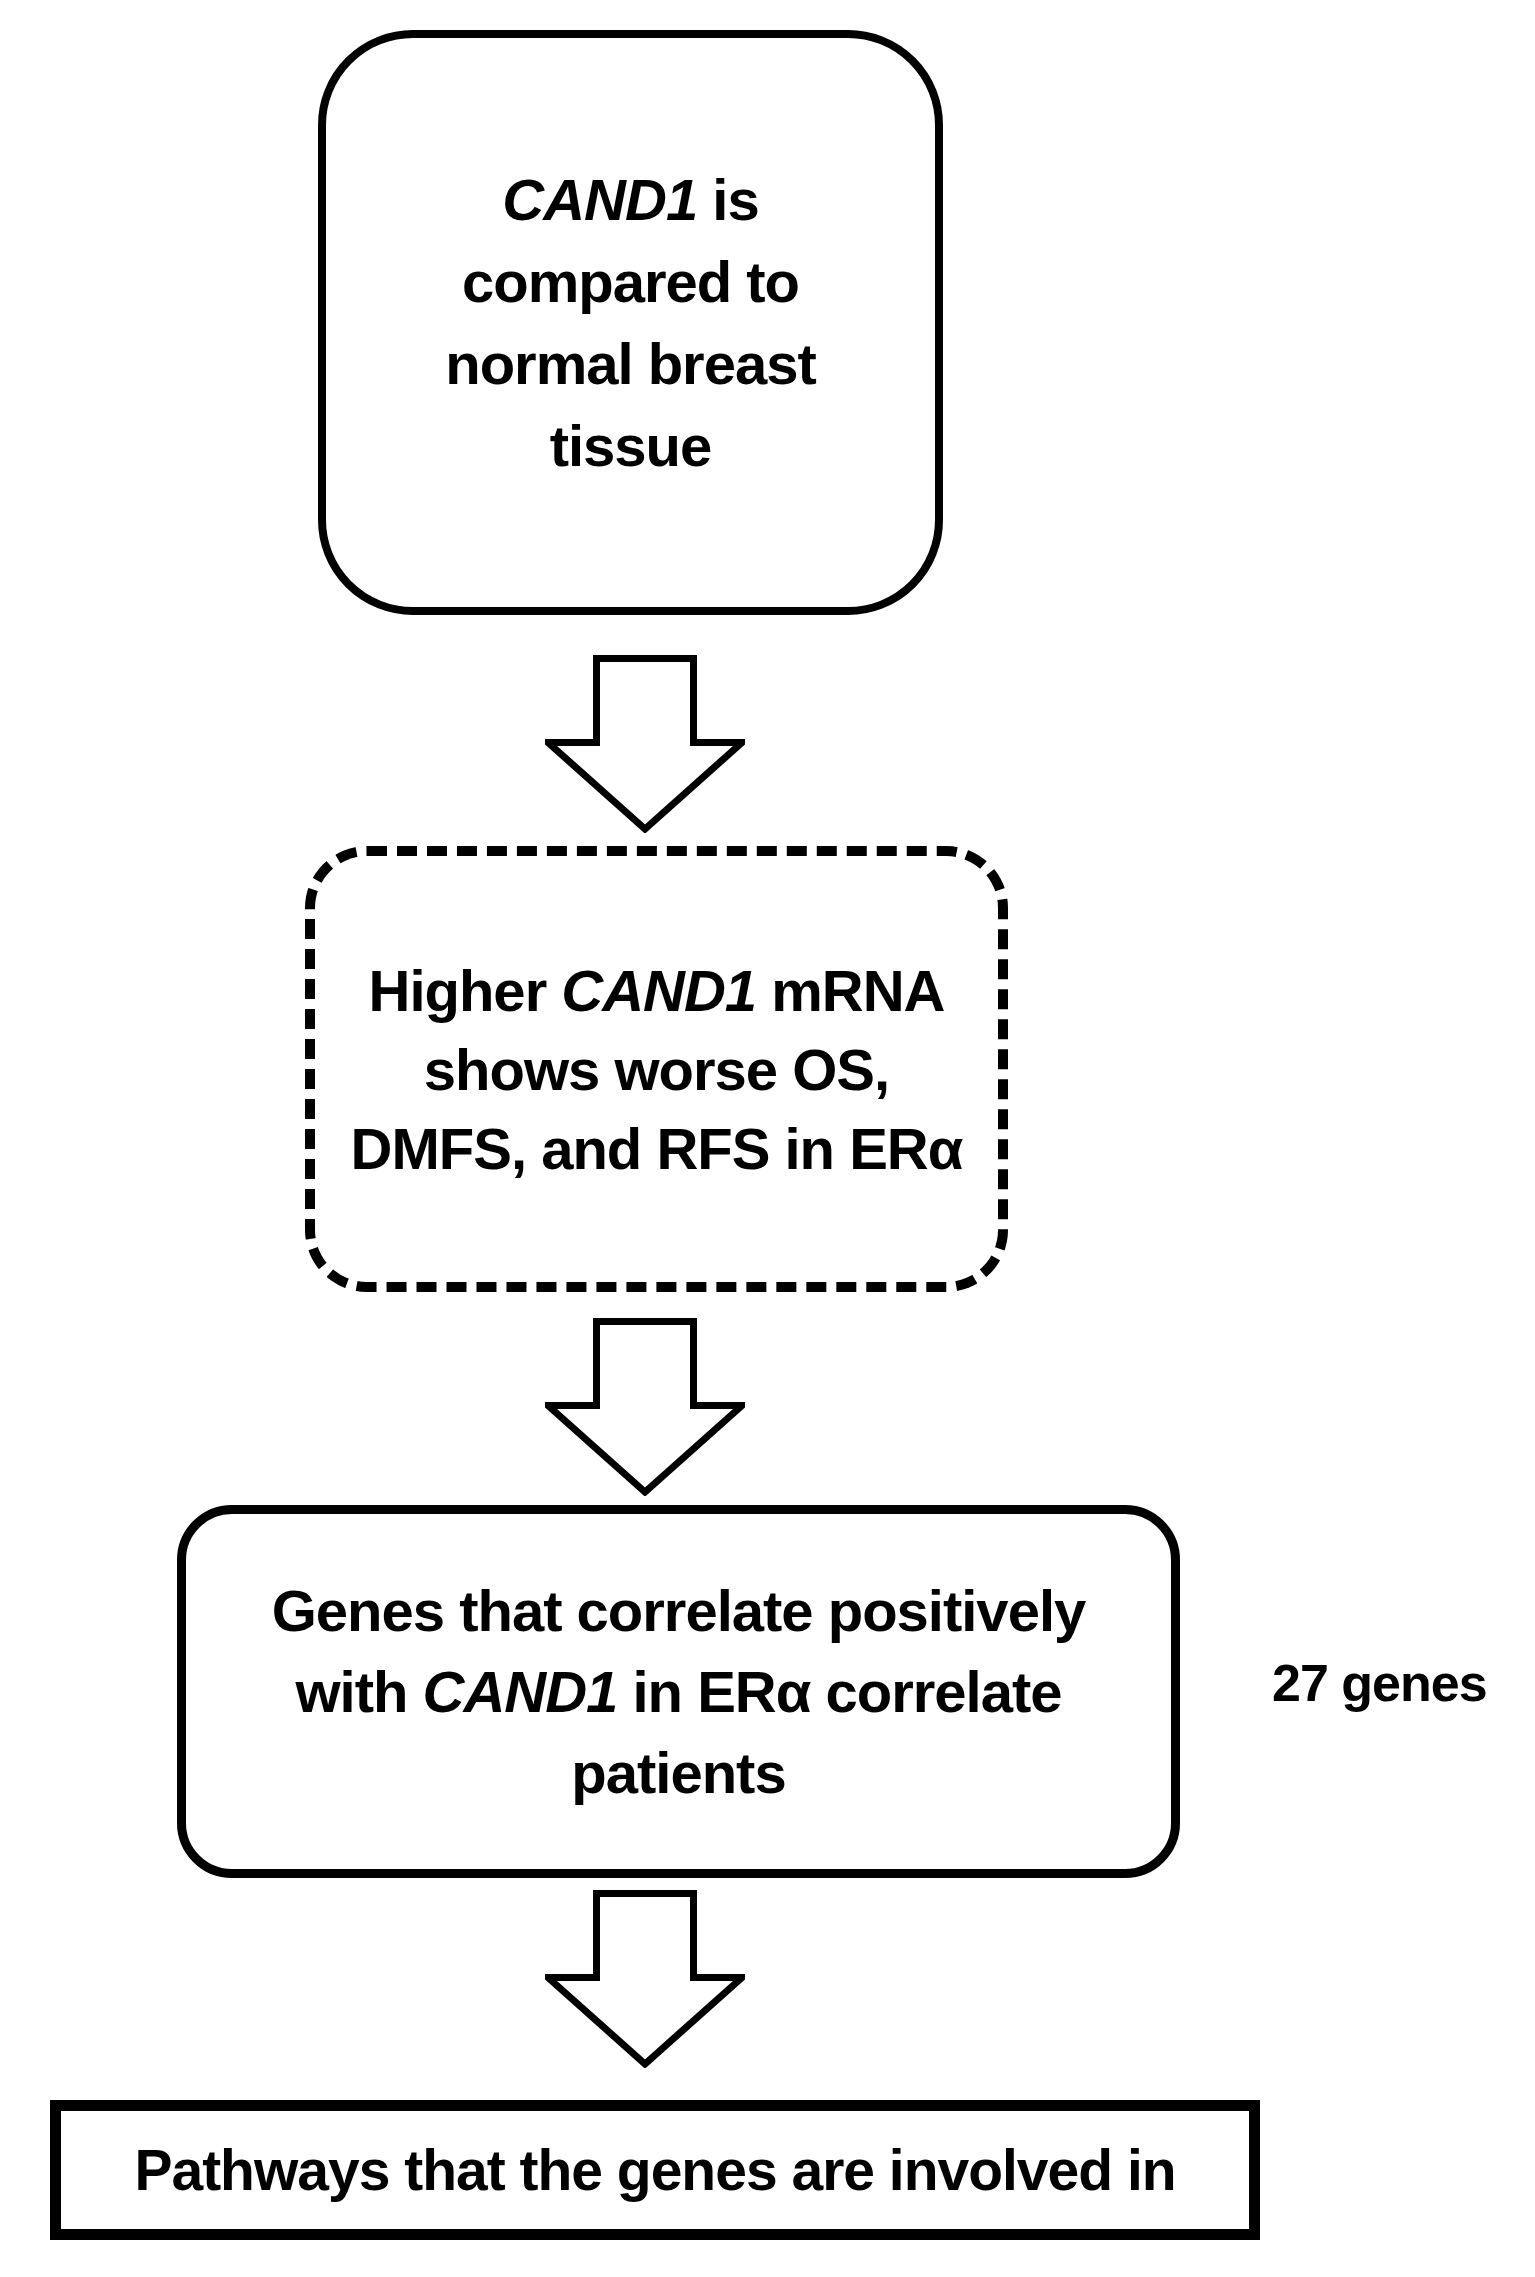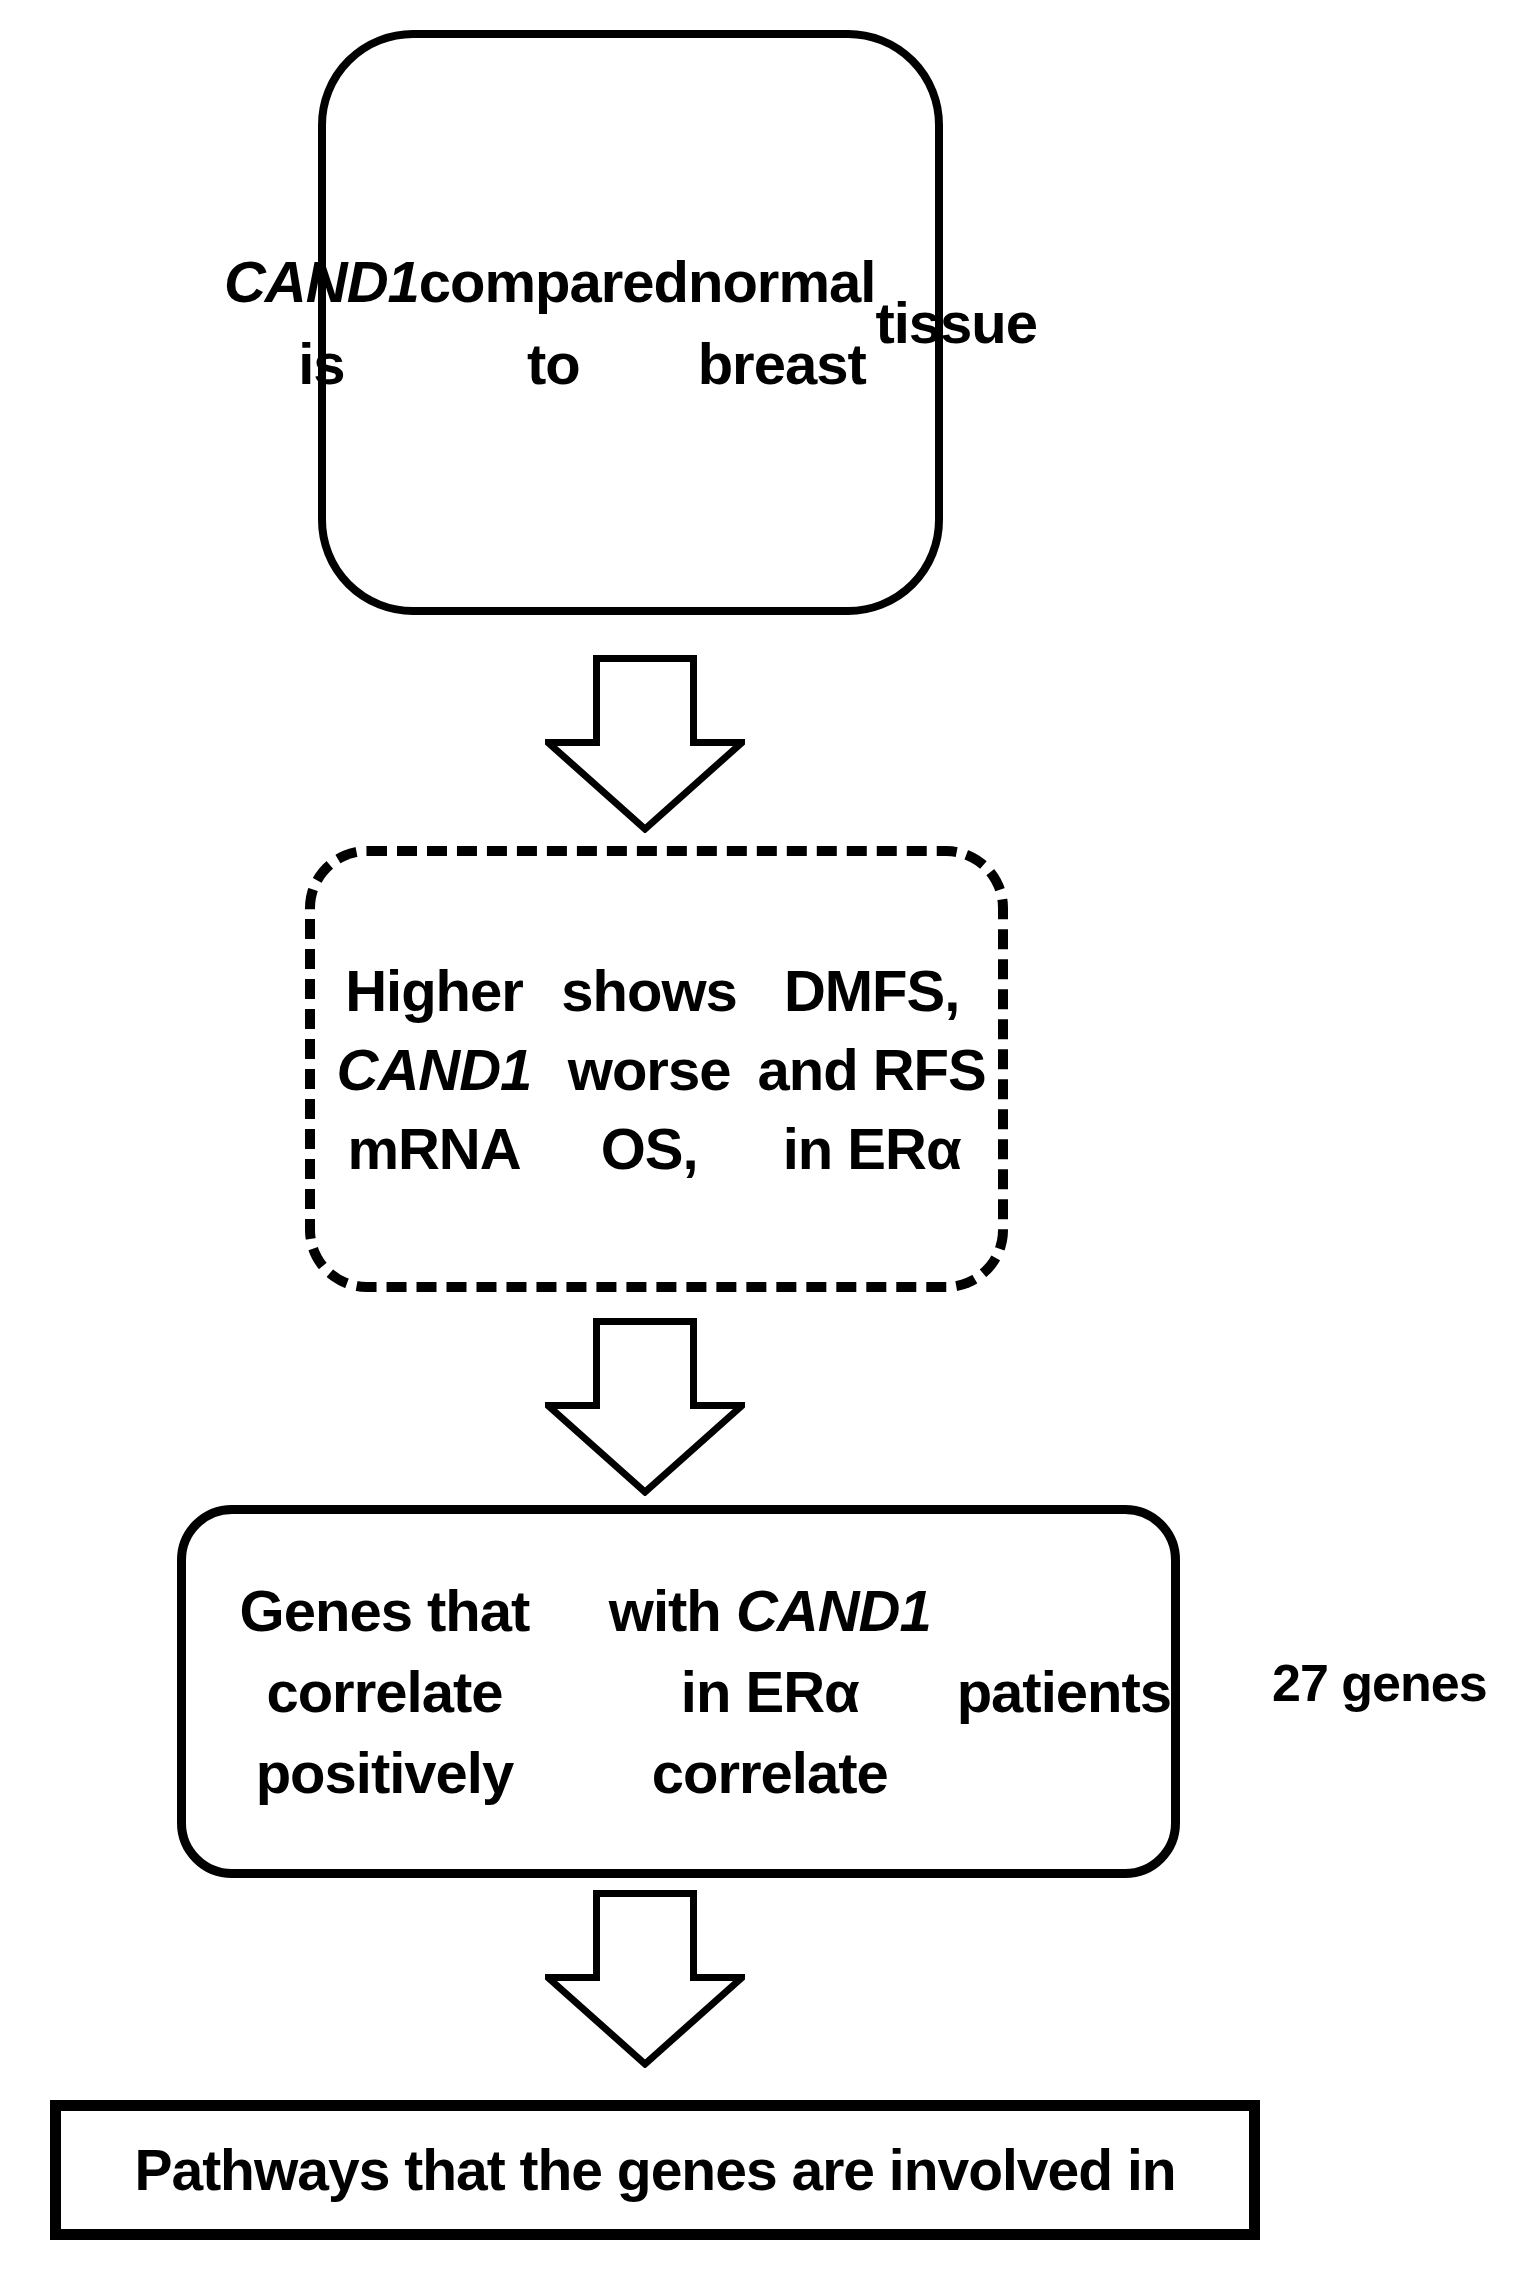--- a/index.html
+++ b/index.html
@@ -14,21 +14,21 @@
     background: #ffffff;
     font-family: "Liberation Sans", "DejaVu Sans", sans-serif;
     font-weight: bold;
     color: #000000;
     overflow: hidden;
   }
   .node {
     position: absolute;
     box-sizing: border-box;
     display: flex;
-    flex-direction: row;
+    flex-direction: column;
     justify-content: center;
     align-items: center;
     text-align: center;
     background: #ffffff;
   }
   .line {
     white-space: pre-wrap;
     letter-spacing: -1px;
   }
   .it { font-style: italic; }

